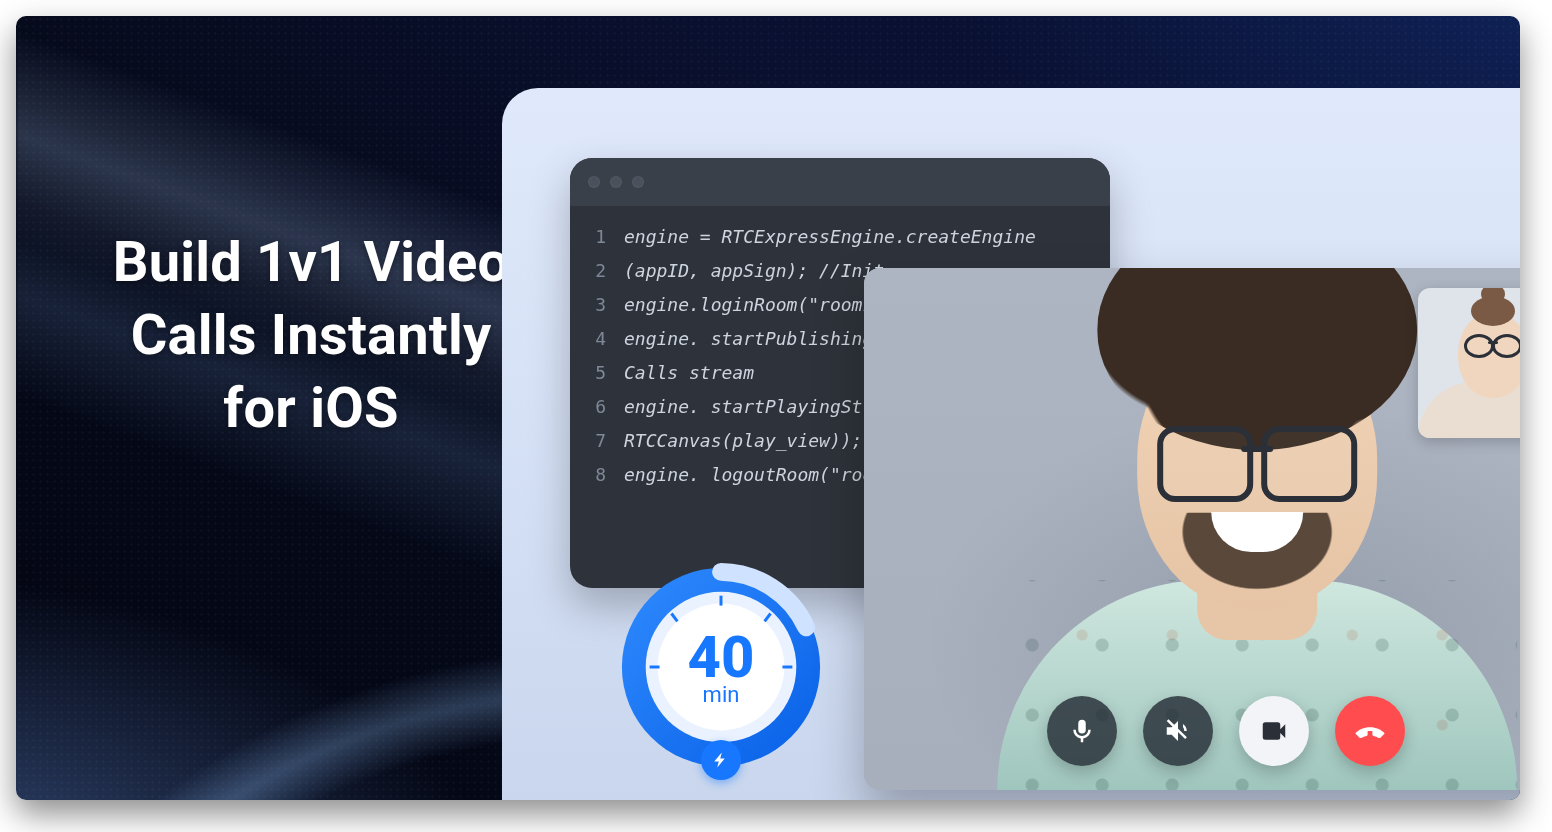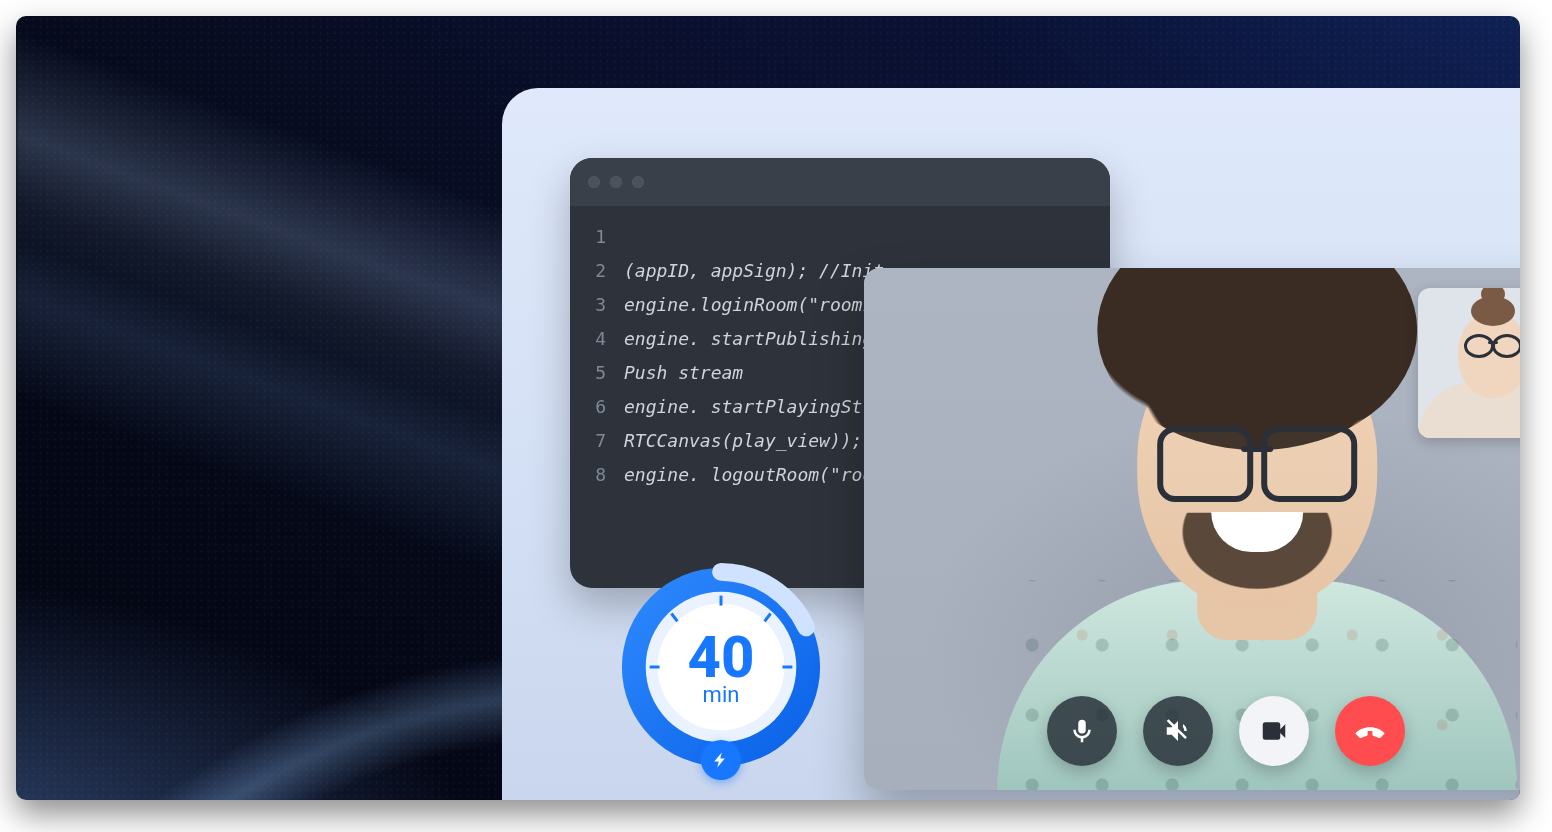--- a/index.html
+++ b/index.html
@@ -116,48 +116,50 @@
 </style>
 </head>
 <body>
 
 <div class="stage">
   <div class="card">
     <div class="texture"></div>
     <div class="sweep"></div>
     <div class="arc"></div>
 
+    <div class="headline">Build 1v1 Video Calls Instantly for iOS</div>
 
     <div class="panel">
 
       <div class="code-window">
         <div class="code-title">
           <span class="dot"></span>
           <span class="dot"></span>
           <span class="dot"></span>
         </div>
         <div class="code-body">
           <div class="code-row">
               <span class="ln">1</span>
+              <span class="code-text">engine = RTCExpressEngine.createEngine</span>
             </div>
           <div class="code-row">
               <span class="ln">2</span>
               <span class="code-text">(appID, appSign); //Init</span>
             </div>
           <div class="code-row">
               <span class="ln">3</span>
               <span class="code-text">engine.loginRoom("room1"</span>
             </div>
           <div class="code-row">
               <span class="ln">4</span>
               <span class="code-text">engine. startPublishingS</span>
             </div>
           <div class="code-row">
               <span class="ln">5</span>
-              <span class="code-text">Push stream</span>
+              <span class="code-text">Calls stream</span>
             </div>
           <div class="code-row">
               <span class="ln">6</span>
               <span class="code-text">engine. startPlayingStre</span>
             </div>
           <div class="code-row">
               <span class="ln">7</span>
               <span class="code-text">RTCCanvas(play_view)); /</span>
             </div>
           <div class="code-row">

